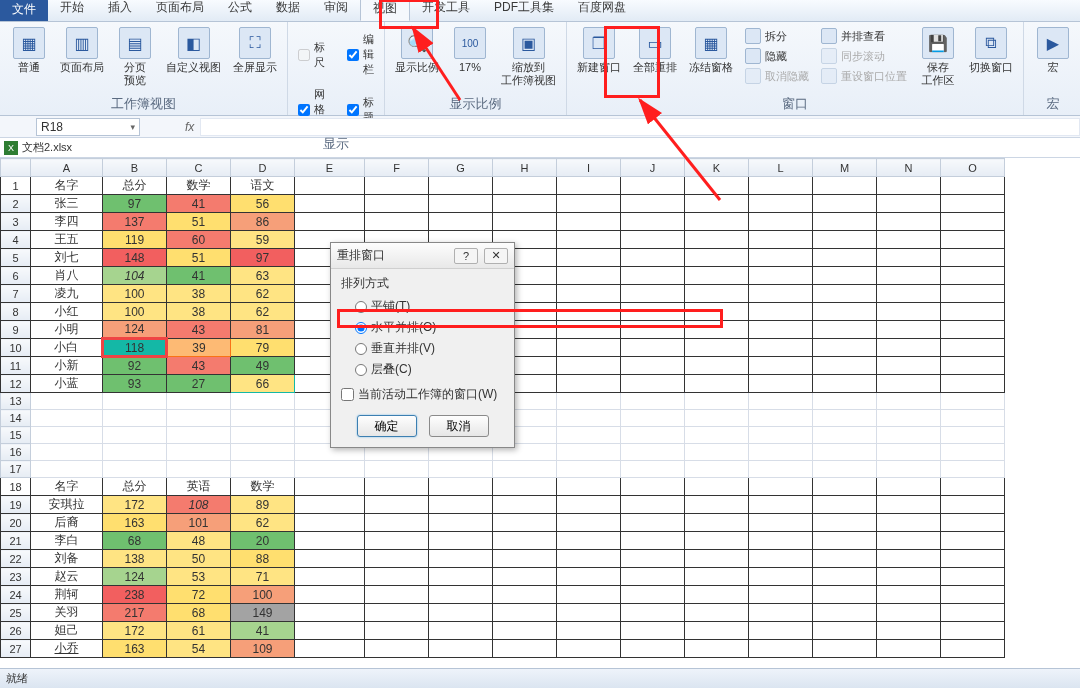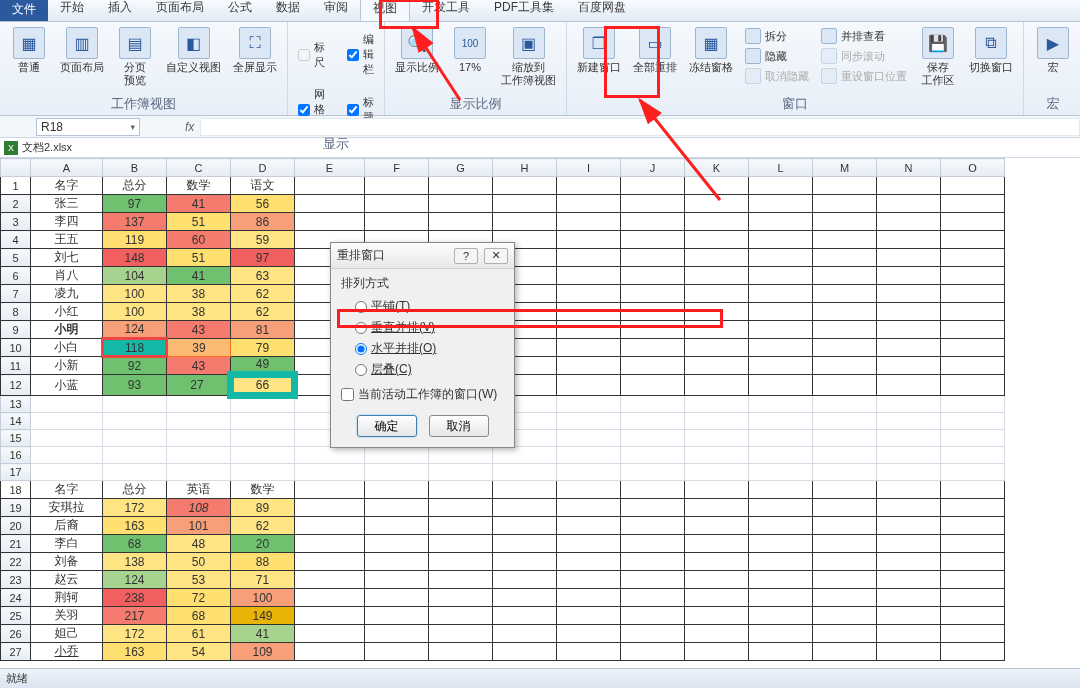--- a/index.html
+++ b/index.html
@@ -52,21 +52,21 @@
   
   .status { position:absolute; bottom:0; left:0; height:20px; width:100%; background:linear-gradient(#eef3fa,#dbe5f1); border-top:1px solid #b6c4d6; font-size:11px; padding-left:6px; display:flex; align-items:center;}
   
   
   .dialog { position:absolute; left:330px; top:242px; width:185px; background:#f0f0f0; border:1px solid #888; box-shadow:2px 2px 6px rgba(0,0,0,0.3); font-size:12px;}
   .dialog-title { height:26px; display:flex; align-items:center; justify-content:space-between; padding:0 6px; background:linear-gradient(#fdfdfd,#e8e8e8); border-bottom:1px solid #cfcfcf;}
   .dialog-title .btns { display:flex; gap:6px;}
   .dialog-title .btns span { border:1px solid #b0b0b0; border-radius:2px; width:24px; height:16px; font-size:11px; display:flex; align-items:center; justify-content:center; background:#f5f5f5; cursor:pointer;}
   .dialog-body { padding:6px 10px 10px 10px;}
   .fieldset-lbl { font-size:12px; margin-bottom:4px;}
-  .radio-row { display:flex; align-items:center; gap:4px; padding:2px 0 2px 14px; font-size:12px;text-decoration:underline;}
+  .radio-row { display:flex; align-items:center; gap:4px; padding:2px 0 2px 14px; font-size:12px;}
   .radio-row input { width:12px; height:12px;}
   .dlg-chk { display:flex; align-items:center; gap:4px; padding:6px 0;}
   .dlg-btns { display:flex; justify-content:center; gap:12px; padding-top:6px;}
   .dlg-btns button { width:60px; height:22px; font-size:12px; background:linear-gradient(#fefefe,#e6e6e6); border:1px solid #8a8a8a; border-radius:3px; cursor:pointer;}
   .dlg-btns button.primary { border:1px solid #3c7fb1; box-shadow:0 0 2px #6fb7e8;}
   
   
   .callout-rect { position:absolute; border:3px solid #ff1e1e; pointer-events:none; z-index:50;}
   svg.arrows { position:absolute; left:0; top:0; width:1080px; height:688px; pointer-events:none; z-index:49;}
 </style>
@@ -351,21 +351,21 @@
           <td></td>
           <td></td>
           <td></td>
           <td></td>
           <td></td>
           <td></td>
         </tr>
         <tr class="data">
           <td class="rowhdr">6</td>
           <td class="name-cell" style="border:1px solid #333;">肖八</td>
-          <td class="" style="border:1px solid #333;background:#a6d48f;">104</td>
+          <td class="" style="border:1px solid #333;background:#a6d48f;font-style:italic;">104</td>
           <td class="" style="border:1px solid #333;background:#6fc06f;">41</td>
           <td class="" style="border:1px solid #333;background:#ffe483;margin-top:16px;">63</td>
           <td></td>
           <td></td>
           <td></td>
           <td></td>
           <td></td>
           <td></td>
           <td></td>
           <td></td>
@@ -404,21 +404,21 @@
           <td></td>
           <td></td>
           <td></td>
           <td></td>
           <td></td>
           <td></td>
           <td></td>
         </tr>
         <tr class="data">
           <td class="rowhdr">9</td>
-          <td class="name-cell" style="border:1px solid #333;font-weight:bold;">小明</td>
+          <td class="name-cell" style="border:1px solid #333;">小明</td>
           <td class="" style="border:1px solid #333;background:#f69f79;">124</td>
           <td class="" style="border:1px solid #333;background:#f47b6e;">43</td>
           <td class="" style="border:1px solid #333;background:#f69f79;">81</td>
           <td></td>
           <td></td>
           <td></td>
           <td></td>
           <td></td>
           <td></td>
           <td></td>
@@ -461,21 +461,21 @@
           <td></td>
           <td></td>
           <td></td>
           <td></td>
         </tr>
         <tr class="data">
           <td class="rowhdr">12</td>
           <td class="name-cell" style="border:1px solid #333;">小蓝</td>
           <td class="" style="border:1px solid #333;background:#6fc06f;">93</td>
           <td class="" style="border:1px solid #333;background:#6fc06f;">27</td>
-          <td class="" style="border:7px solid #14b8a6;background:#ffe483;">66</td>
+          <td class="" style="border:1px solid #14b8a6;background:#ffe483;">66</td>
           <td></td>
           <td></td>
           <td></td>
           <td></td>
           <td></td>
           <td></td>
           <td></td>
           <td></td>
           <td></td>
           <td></td>
@@ -695,21 +695,21 @@
           <td></td>
           <td></td>
           <td></td>
           <td></td>
         </tr>
         <tr class="data">
           <td class="rowhdr">25</td>
           <td class="name-cell" style="border:1px solid #333;">关羽</td>
           <td class="" style="border:1px solid #333;background:#f47b6e;">217</td>
           <td class="" style="border:1px solid #333;background:#ffdf6f;">68</td>
-          <td class="" style="border:1px solid #333;background:#eab308;">149</td>
+          <td class="" style="border:1px solid #333;background:#a3a3a3;">149</td>
           <td></td>
           <td></td>
           <td></td>
           <td></td>
           <td></td>
           <td></td>
           <td></td>
           <td></td>
           <td></td>
           <td></td>
@@ -767,26 +767,26 @@
       <span>✕</span>
     </div>
   </div>
   <div class="dialog-body">
     <div class="fieldset-lbl">排列方式</div>
     <label class="radio-row">
         <input type="radio" name="arr" style="">
         <span>平铺(T)</span>
       </label>
     <label class="radio-row">
+        <input type="radio" name="arr" checked="" style="">
+        <span>水平并排(O)</span>
+      </label>
+    <label class="radio-row">
         <input type="radio" name="arr" style="">
         <span>垂直并排(V)</span>
-      </label>
-    <label class="radio-row">
-        <input type="radio" name="arr" checked="" style="">
-        <span>水平并排(O)</span>
       </label>
     <label class="radio-row">
         <input type="radio" name="arr" style="">
         <span>层叠(C)</span>
       </label>
     <label class="dlg-chk">
         <input type="checkbox" style="">
         <span>当前活动工作簿的窗口(W)</span>
       </label>
     <div class="dlg-btns">

